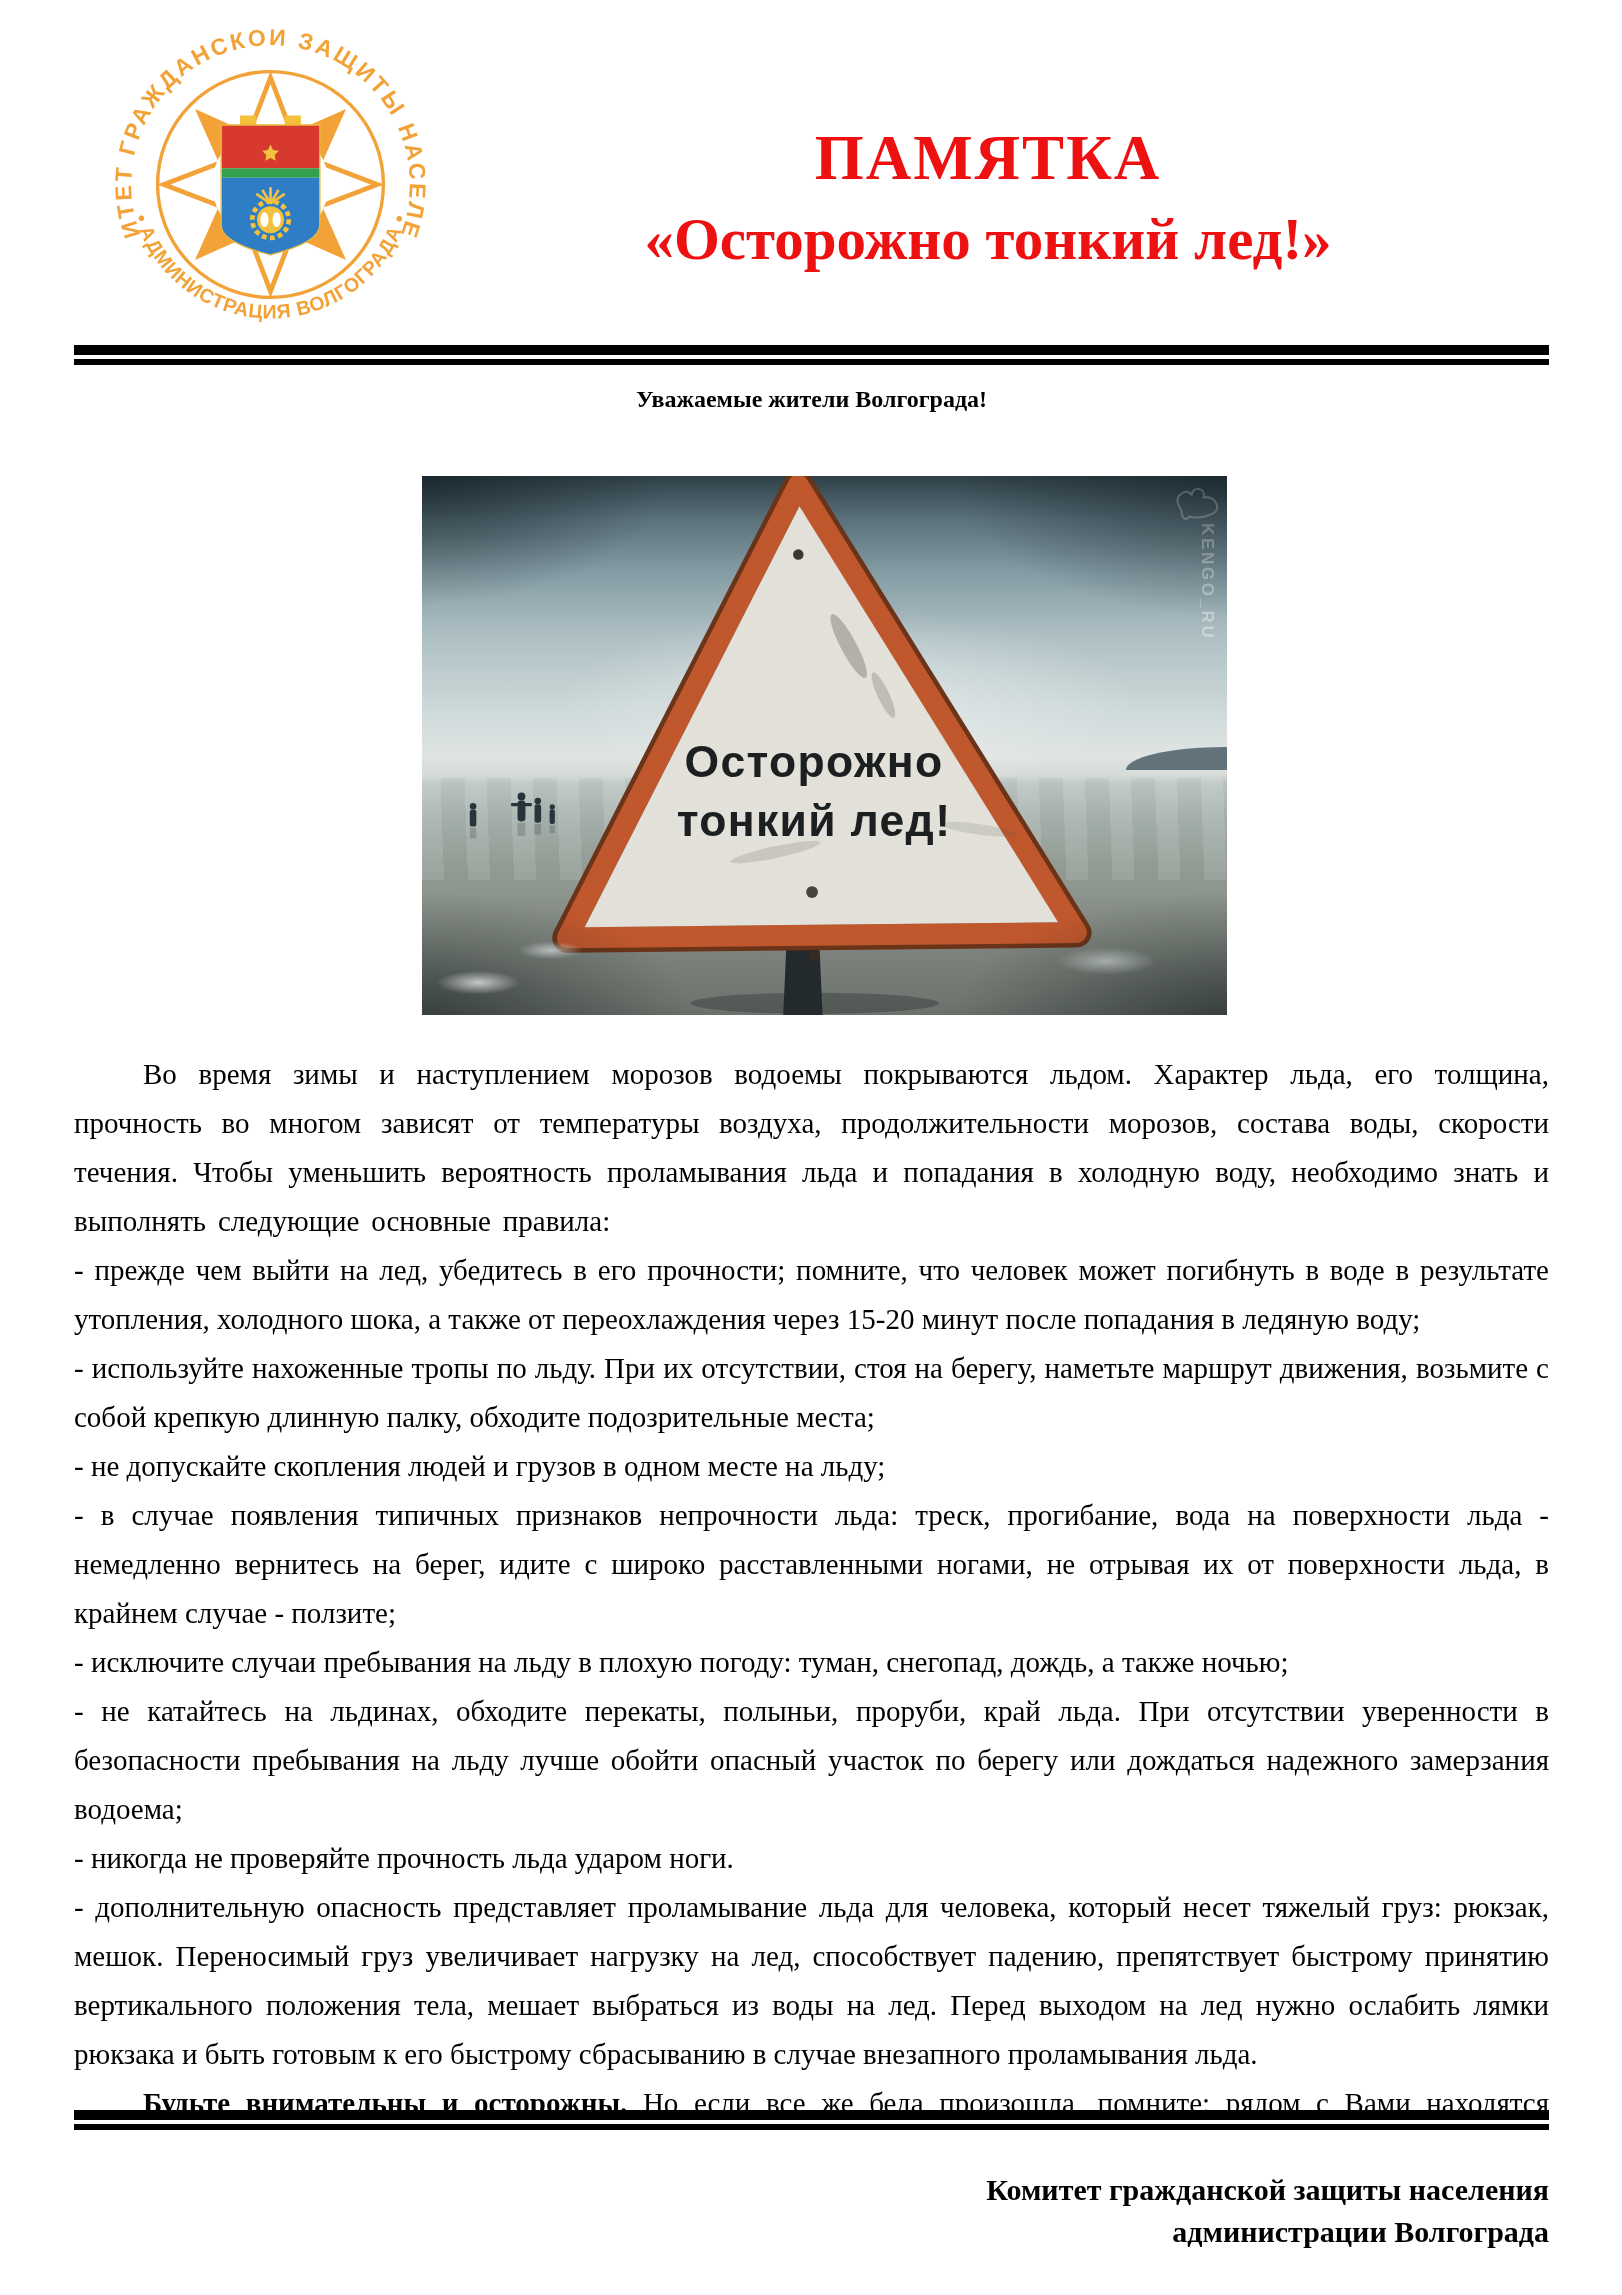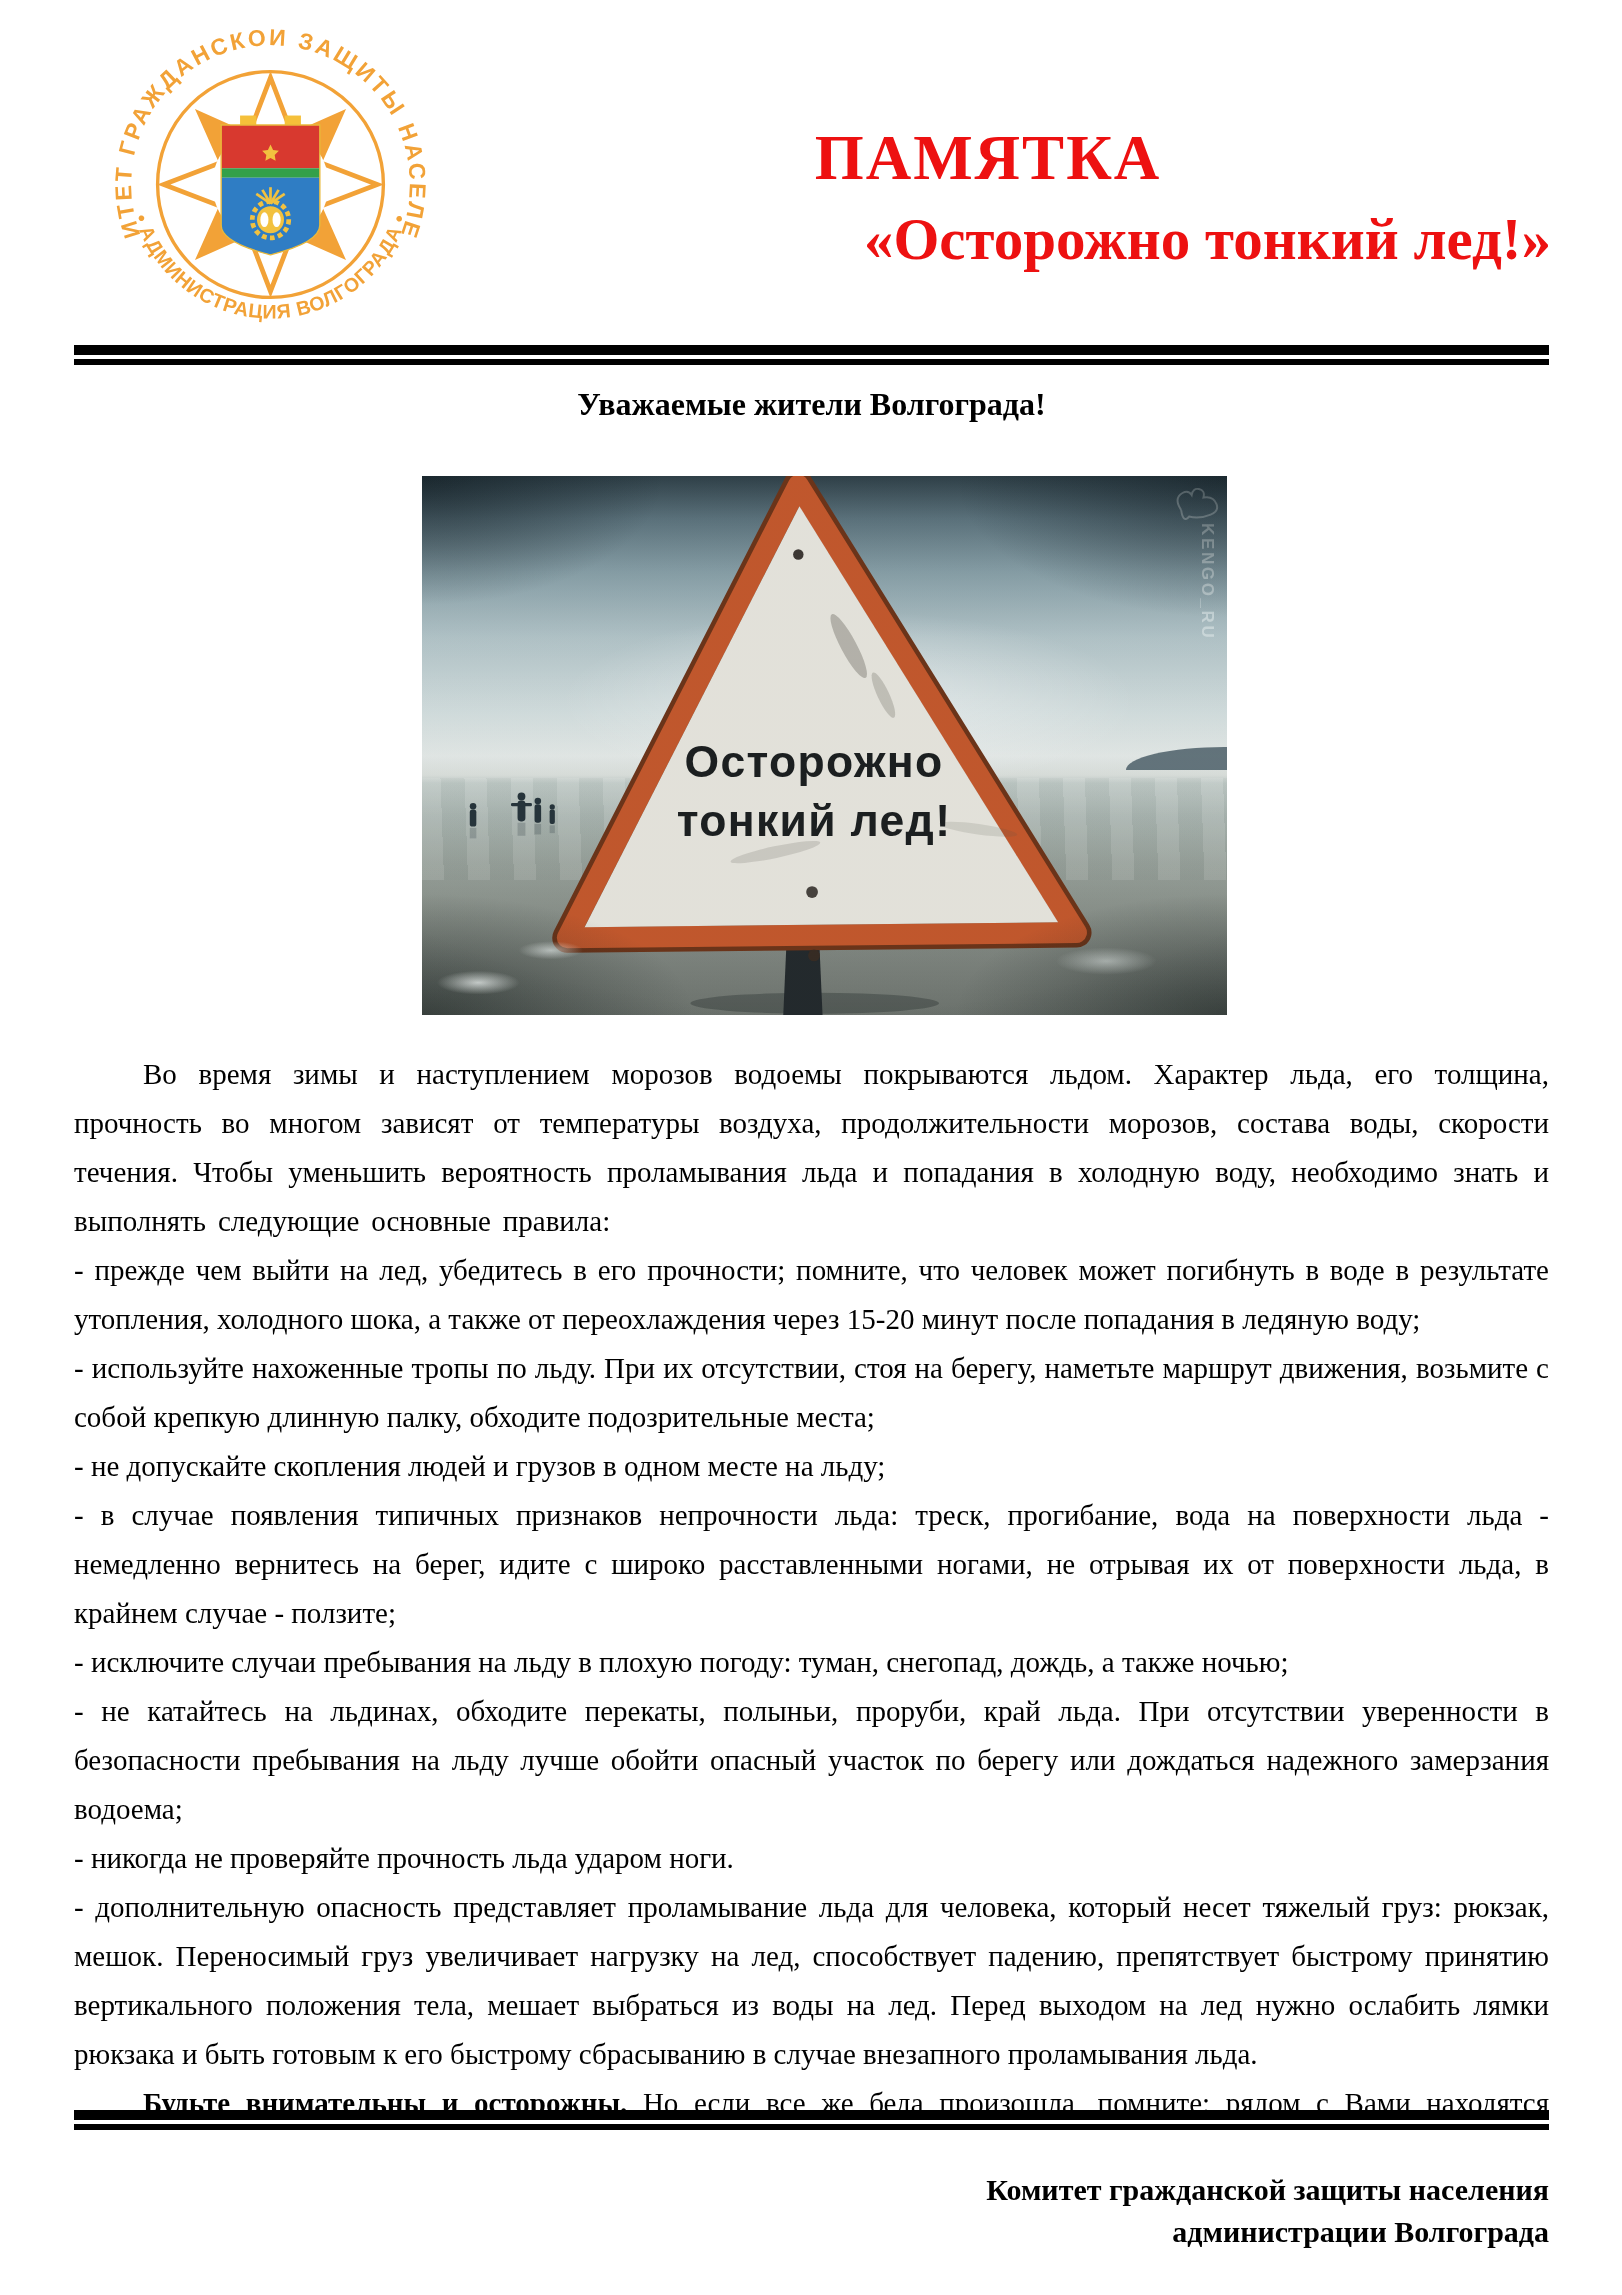--- a/index.html
+++ b/index.html
@@ -4,30 +4,30 @@
 <style>
   html,body{margin:0;padding:0;background:#fff;}
   .page{position:relative;width:1623px;height:2295px;background:#fff;overflow:hidden;
         font-family:"Liberation Serif","DejaVu Serif",serif;color:#000;}
 
   
   .logo{position:absolute;left:115px;top:29.4px;width:311px;height:311px;}
   .title-block{position:absolute;left:425px;right:72px;top:124px;text-align:center;
                color:#ED1111;font-weight:bold;}
   .title-line1{font-size:63px;line-height:1.08;letter-spacing:2px;}
-  .title-line2{font-size:59px;line-height:1.08;margin-top:15.7px;text-align:right;}
+  .title-line2{font-size:59px;line-height:1.08;margin-top:15.7px;}
 
   
   .dbl-rule .bar{background:#000;}
   .dbl-rule .bar.thick{height:9.8px;margin-bottom:4.6px;}
   .dbl-rule .bar.thin{height:5.9px;}
   #rule-top{position:absolute;left:74px;right:74px;top:345px;}
 
   .salutation{position:absolute;left:0;top:386px;width:100%;text-align:center;
-              font-size:32px;font-weight:bold;}
+              font-size:24px;font-weight:bold;}
 
   
   .photo{position:absolute;left:422px;top:476px;width:805px;height:539px;overflow:hidden;
     background:
       radial-gradient(55% 26% at 53% 42%, rgba(255,255,255,0.55), rgba(255,255,255,0) 65%),
       linear-gradient(180deg,
         #2f3f47 0%, #5d737d 8%, #8aa1a9 18%, #b6c7cb 30%, #d8e2e2 44%,
         #e9edeb 52%, #dfe3df 55.5%, #c4cdc9 57%, #aeb8b3 63%, #9aa29b 72%,
         #8a9089 82%, #7b807a 92%, #6f746e 100%);}
   .streaks{position:absolute;left:0;right:0;top:56%;height:19%;opacity:.45;

